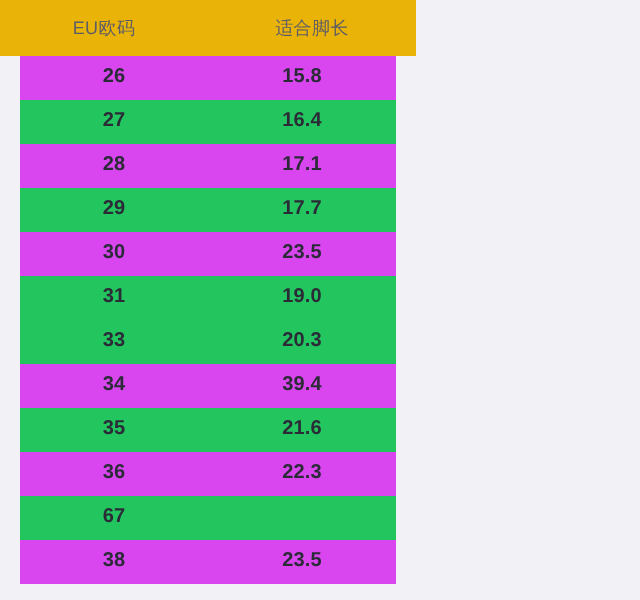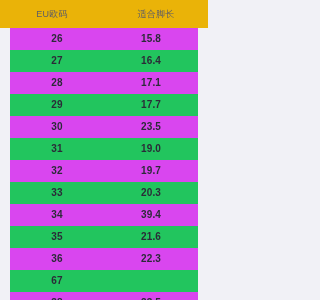--- a/index.html
+++ b/index.html
@@ -89,24 +89,20 @@
         <div class="data-cell col-len">17.7</div>
       </div>
       <div class="data-row odd">
         <div class="data-cell col-eu">30</div>
         <div class="data-cell col-len">23.5</div>
       </div>
       <div class="data-row even">
         <div class="data-cell col-eu">31</div>
         <div class="data-cell col-len">19.0</div>
       </div>
-      <div class="data-row odd">
-        <div class="data-cell col-eu">32</div>
-        <div class="data-cell col-len">19.7</div>
-      </div>
       <div class="data-row even">
         <div class="data-cell col-eu">33</div>
         <div class="data-cell col-len">20.3</div>
       </div>
       <div class="data-row odd">
         <div class="data-cell col-eu">34</div>
         <div class="data-cell col-len">39.4</div>
       </div>
       <div class="data-row even">
         <div class="data-cell col-eu">35</div>

